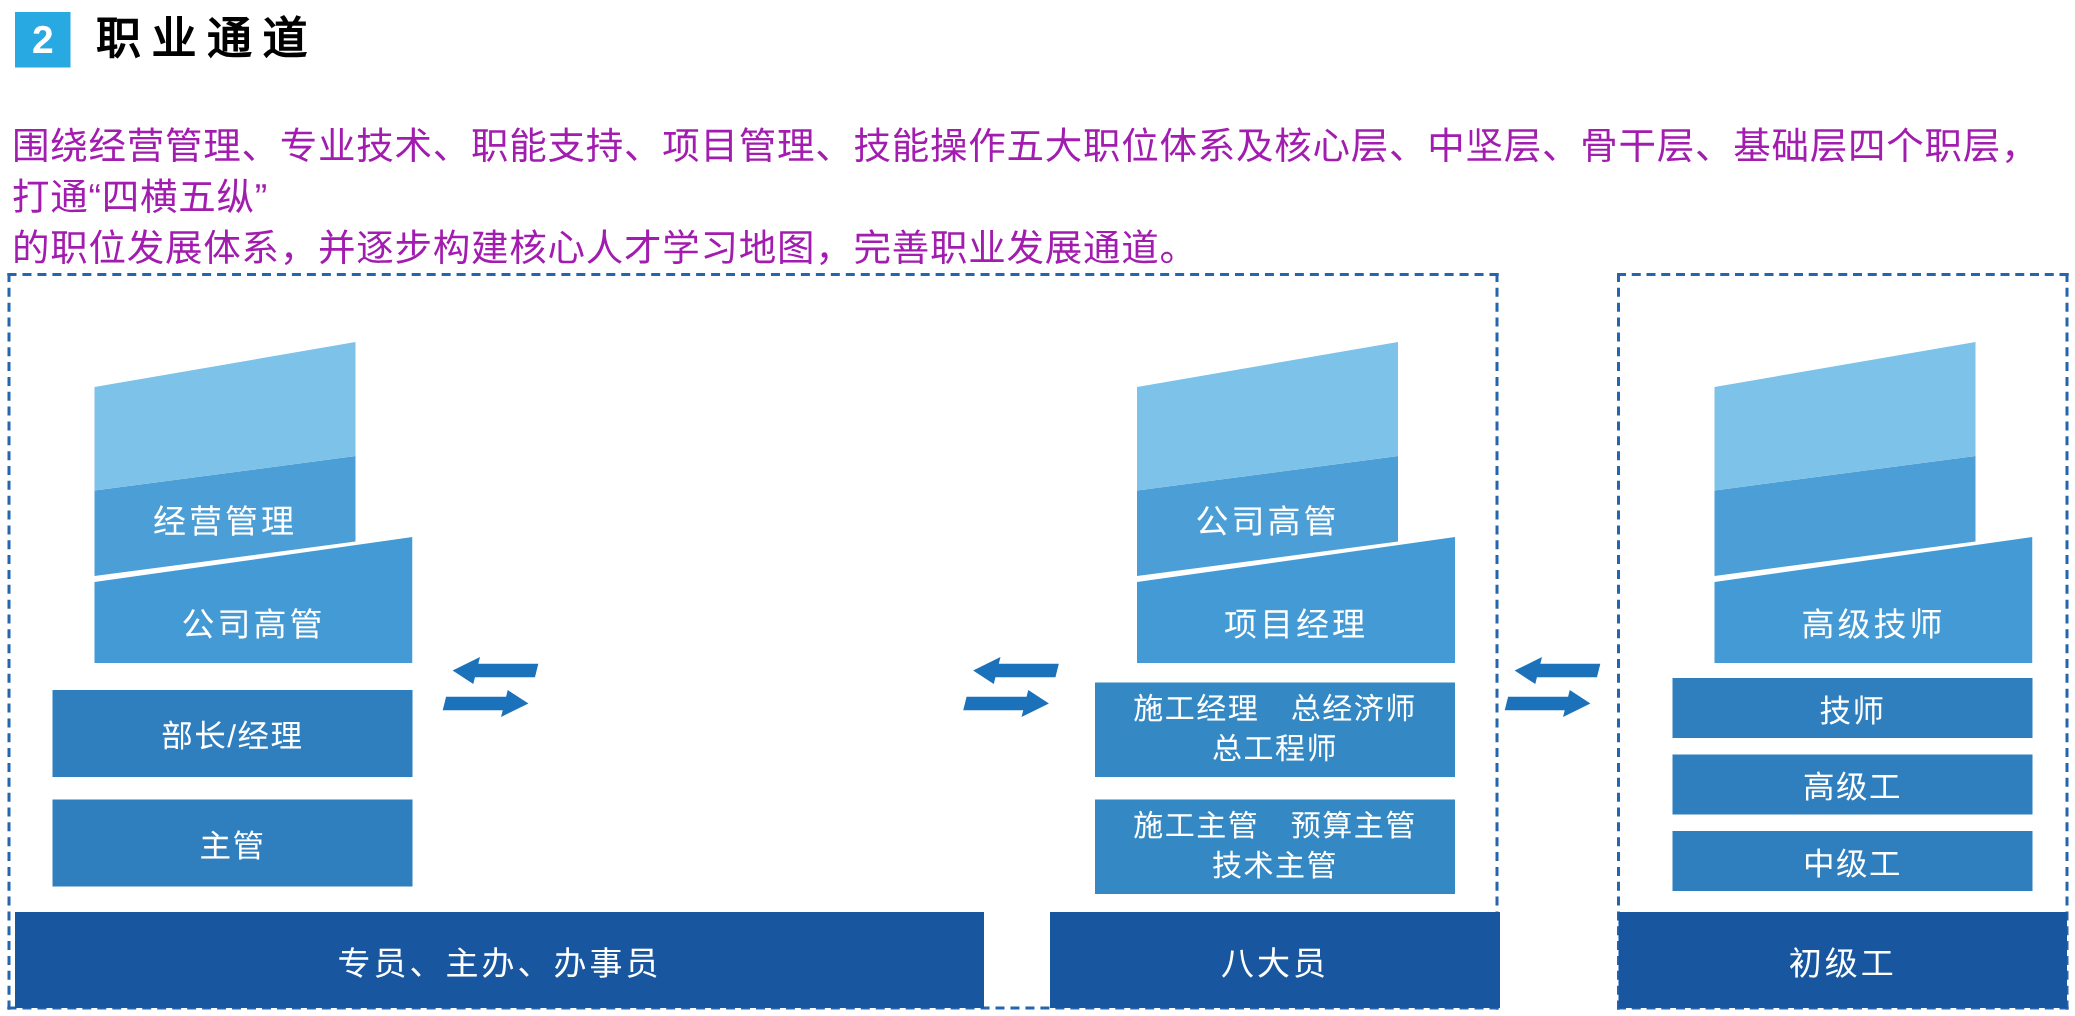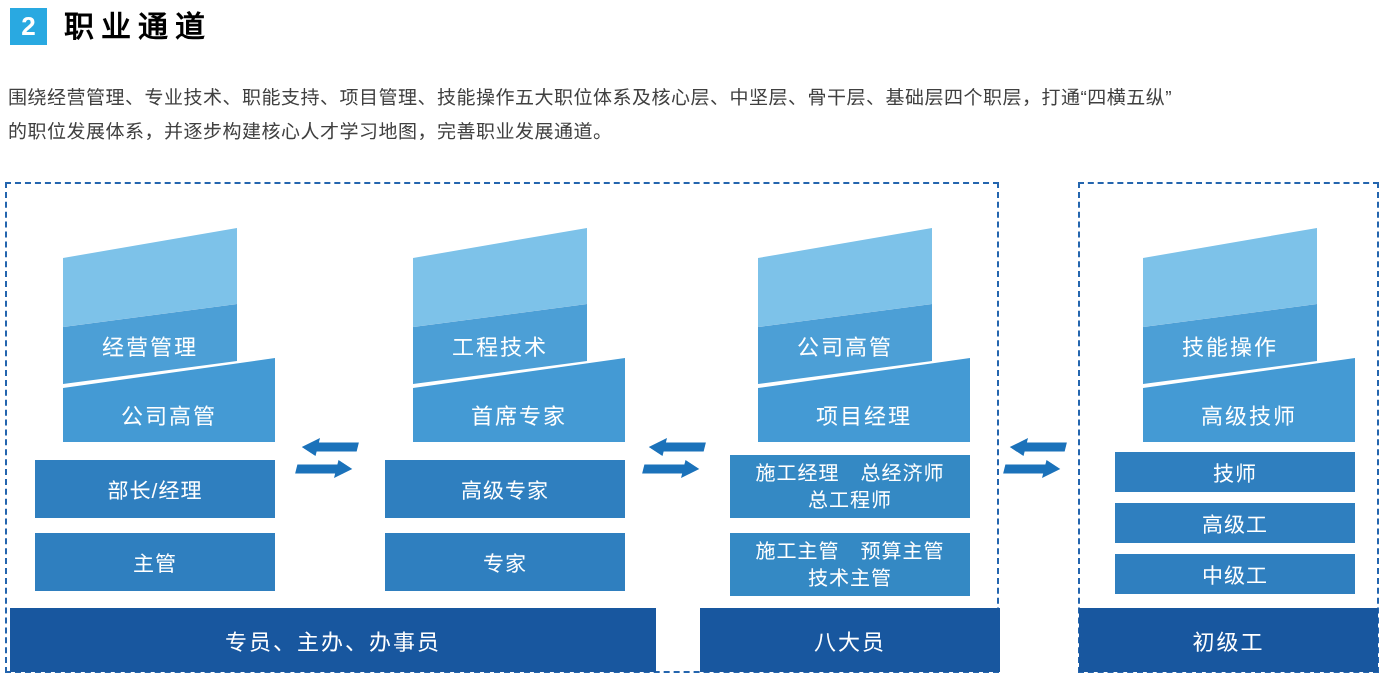--- a/index.html
+++ b/index.html
@@ -15,21 +15,21 @@
     position:absolute;left:10px;top:8px;width:37px;height:37px;
     background:var(--accent,#29a9e1);color:#fff;font-size:26px;font-weight:bold;
     display:flex;align-items:center;justify-content:center;
   }
   .title{
     position:absolute;left:64px;top:7px;height:40px;line-height:40px;
     font-size:30px;font-weight:bold;color:#000000;letter-spacing:7px;
   }
   .intro{
     position:absolute;left:8px;top:81px;width:1372px;
-    font-size:19px;color:#404040;line-height:34px;letter-spacing:.5px;
+    font-size:25px;color:#a21caf;line-height:34px;letter-spacing:.5px;
   }
 
   
   .panel{position:absolute;top:182px;border:2px dashed var(--border,#2465ae);background:transparent}
   #panel-main{left:5px;width:994px;height:491px}
   #panel-skills{left:1078px;width:301px;height:491px}
 
   
   .column{position:absolute;top:228px;width:240px;height:370px}
   .ribbon{position:absolute;left:0;top:0;width:240px;height:220px;display:block}
@@ -87,31 +87,20 @@
       <polygon class="poly-top" points="28,30 202,0 202,76 28,99"></polygon>
       <polygon class="poly-band1" points="28,99 202,76 202,133 28,156"></polygon>
       <polygon class="poly-band2" points="28,160 240,130 240,214 28,214"></polygon>
     </svg>
     <div class="flag-label">经营管理</div>
     <div class="senior-label">公司高管</div>
     <div class="block tall" style="top:232px">部长/经理</div>
     <div class="block tall" style="top:305px">主管</div>
   </div>
 
-  <div class="column" style="left:385px">
-    <svg class="ribbon" viewBox="0 0 240 220" aria-hidden="true">
-      <polygon class="poly-top" points="28,30 202,0 202,76 28,99"></polygon>
-      <polygon class="poly-band1" points="28,99 202,76 202,133 28,156"></polygon>
-      <polygon class="poly-band2" points="28,160 240,130 240,214 28,214"></polygon>
-    </svg>
-    <div class="flag-label">工程技术</div>
-    <div class="senior-label">首席专家</div>
-    <div class="block tall" style="top:232px">高级专家</div>
-    <div class="block tall" style="top:305px">专家</div>
-  </div>
 
   <div class="column" style="left:730px">
     <svg class="ribbon" viewBox="0 0 240 220" aria-hidden="true">
       <polygon class="poly-top" points="28,30 202,0 202,76 28,99"></polygon>
       <polygon class="poly-band1" points="28,99 202,76 202,133 28,156"></polygon>
       <polygon class="poly-band2" points="28,160 240,130 240,214 28,214"></polygon>
     </svg>
     <div class="flag-label">公司高管</div>
     <div class="senior-label">项目经理</div>
     <div class="block duo" style="top:227px">
@@ -123,21 +112,20 @@
       <span class="line">技术主管</span>
     </div>
   </div>
 
   <div class="column" style="left:1115px">
     <svg class="ribbon" viewBox="0 0 240 220" aria-hidden="true">
       <polygon class="poly-top" points="28,30 202,0 202,76 28,99"></polygon>
       <polygon class="poly-band1" points="28,99 202,76 202,133 28,156"></polygon>
       <polygon class="poly-band2" points="28,160 240,130 240,214 28,214"></polygon>
     </svg>
-    <div class="flag-label">技能操作</div>
     <div class="senior-label">高级技师</div>
     <div class="block slim" style="top:275px">高级工</div>
     <div class="block slim" style="top:224px">技师</div>
     <div class="block slim" style="top:326px">中级工</div>
   </div>
 
   <svg class="arrow" style="left:297px;top:438px" viewBox="0 0 62 40" aria-hidden="true">
     <g transform="translate(7,0) skewX(-14)">
       <polygon points="0,9 16,0 16,4.5 56,4.5 56,13.5 16,13.5 16,18"></polygon>
       <polygon points="56,31 40,22 40,26.5 0,26.5 0,35.5 40,35.5 40,40"></polygon>

